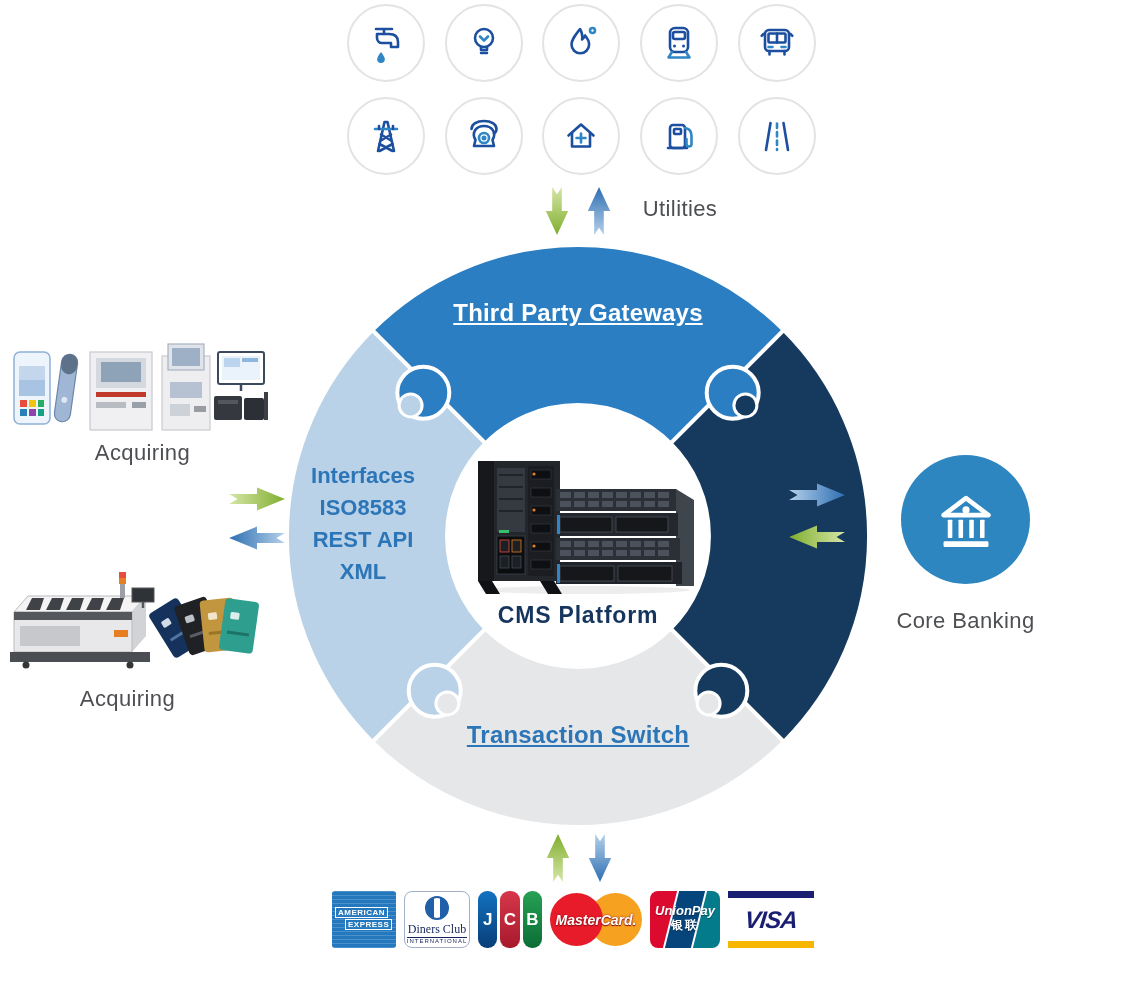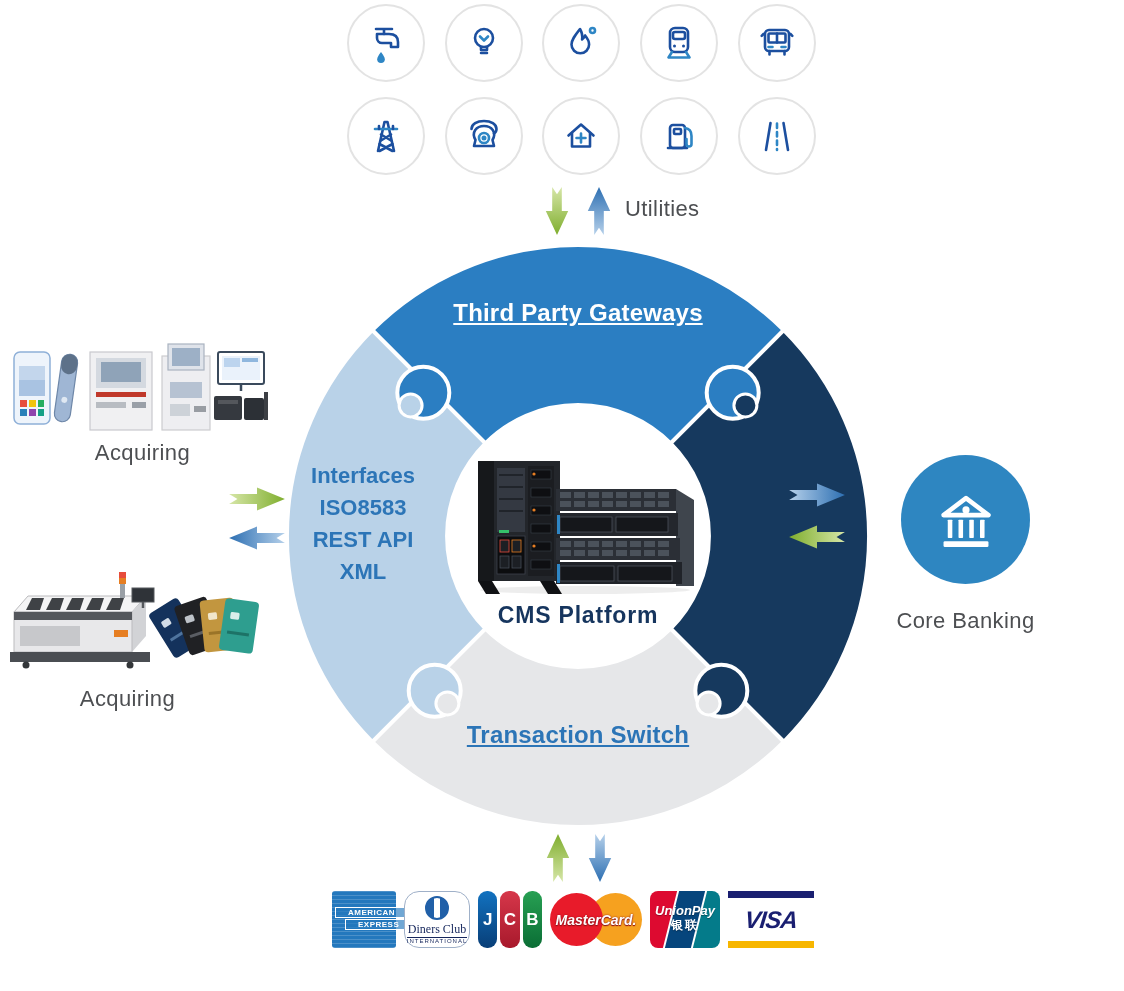--- a/index.html
+++ b/index.html
@@ -31,24 +31,24 @@
   .ic-accent{stroke:var(--icon-accent);stroke-width:2.6;fill:none;stroke-linecap:round;stroke-linejoin:round;}
   .ic-accent-fill{fill:var(--icon-accent);}
   .bank-circle{position:absolute;left:901px;top:455px;width:129px;height:129px;border-radius:50%;
     background:var(--core-circle);display:flex;align-items:center;justify-content:center;z-index:3;}
   
   .brands{position:absolute;left:332px;top:891px;height:57px;display:flex;gap:8px;z-index:3;}
   .brand{height:57px;box-sizing:border-box;position:relative;}
   .amex{width:64px;border-radius:3px;background:#2478bd;
     background-image:repeating-linear-gradient(180deg,rgba(255,255,255,.18) 0 1px,transparent 1px 4px);}
   .amex span{position:absolute;color:#fff;font-weight:bold;font-size:8px;letter-spacing:.5px;
-    border:1.5px solid #fff;line-height:9px;padding:0 12px;background:rgba(36,120,189,.65);}
+    border:1.5px solid #fff;line-height:9px;padding:0 2px;background:rgba(36,120,189,.65);}
   .amex .l1{top:16px;left:3px;}
   .amex .l2{top:28px;left:13px;}
-  .diners{width:66px;background:#fff;border:1.5px solid #9fb0c8;border-radius:15px;
+  .diners{width:66px;background:#fff;border:1.5px solid #9fb0c8;border-radius:8px;
     display:flex;flex-direction:column;align-items:center;justify-content:flex-start;padding-top:4px;}
   .diners-circle{width:24px;height:24px;border-radius:50%;border:2.5px solid #2160a8;
     background:linear-gradient(90deg,#2160a8 0 37%,#fff 37% 63%,#2160a8 63% 100%);box-sizing:border-box;}
   .diners-name{font-family:"Liberation Serif",serif;font-size:12px;color:#15265c;margin-top:2px;}
   .diners-sub{font-size:6px;letter-spacing:1px;color:#15265c;border-top:.5px solid #15265c;}
   .jcb{width:64px;display:flex;gap:3px;}
   .jcb div{flex:1;border-radius:9px;color:#fff;font-weight:bold;font-size:17px;
     display:flex;align-items:center;justify-content:center;}
   .jcb .j{background:linear-gradient(180deg,#1272c0,#083e77);}
   .jcb .c{background:linear-gradient(180deg,#d6374a,#a8192c);}
@@ -349,21 +349,21 @@
       <path class="ic-accent" d="M28 14 c4.5 0.5 6.5 3.5 6.5 8 v8 a2.5 2.5 0 0 1 -5 0 v-5"></path>
     </svg>
   </div>
   <div class="ucircle" style="left:738px;top:97px">
     <svg width="44" height="44" viewBox="0 0 44 44">
       <path class="ic" d="M15.5 9 L11 36 M28.5 9 L33 36"></path>
       <path class="ic-accent" style="stroke-dasharray:4.5 4" d="M22 9.5 V36"></path>
     </svg>
   </div>
 
-  <div class="txt lbl" style="left:625px;top:196px;width:110px;text-align:left">Utilities</div>
+  <div class="txt lbl" style="left:625px;top:196px;width:110px;text-align:center">Utilities</div>
 
   <div class="txt ring-label white" style="left:378px;top:299px;width:400px">Third Party Gateways</div>
 
   <div class="txt iface" style="left:283px;top:460px;width:160px">
     <div>Interfaces</div>
     <div>ISO8583</div>
     <div>REST API</div>
     <div>XML</div>
   </div>
 

